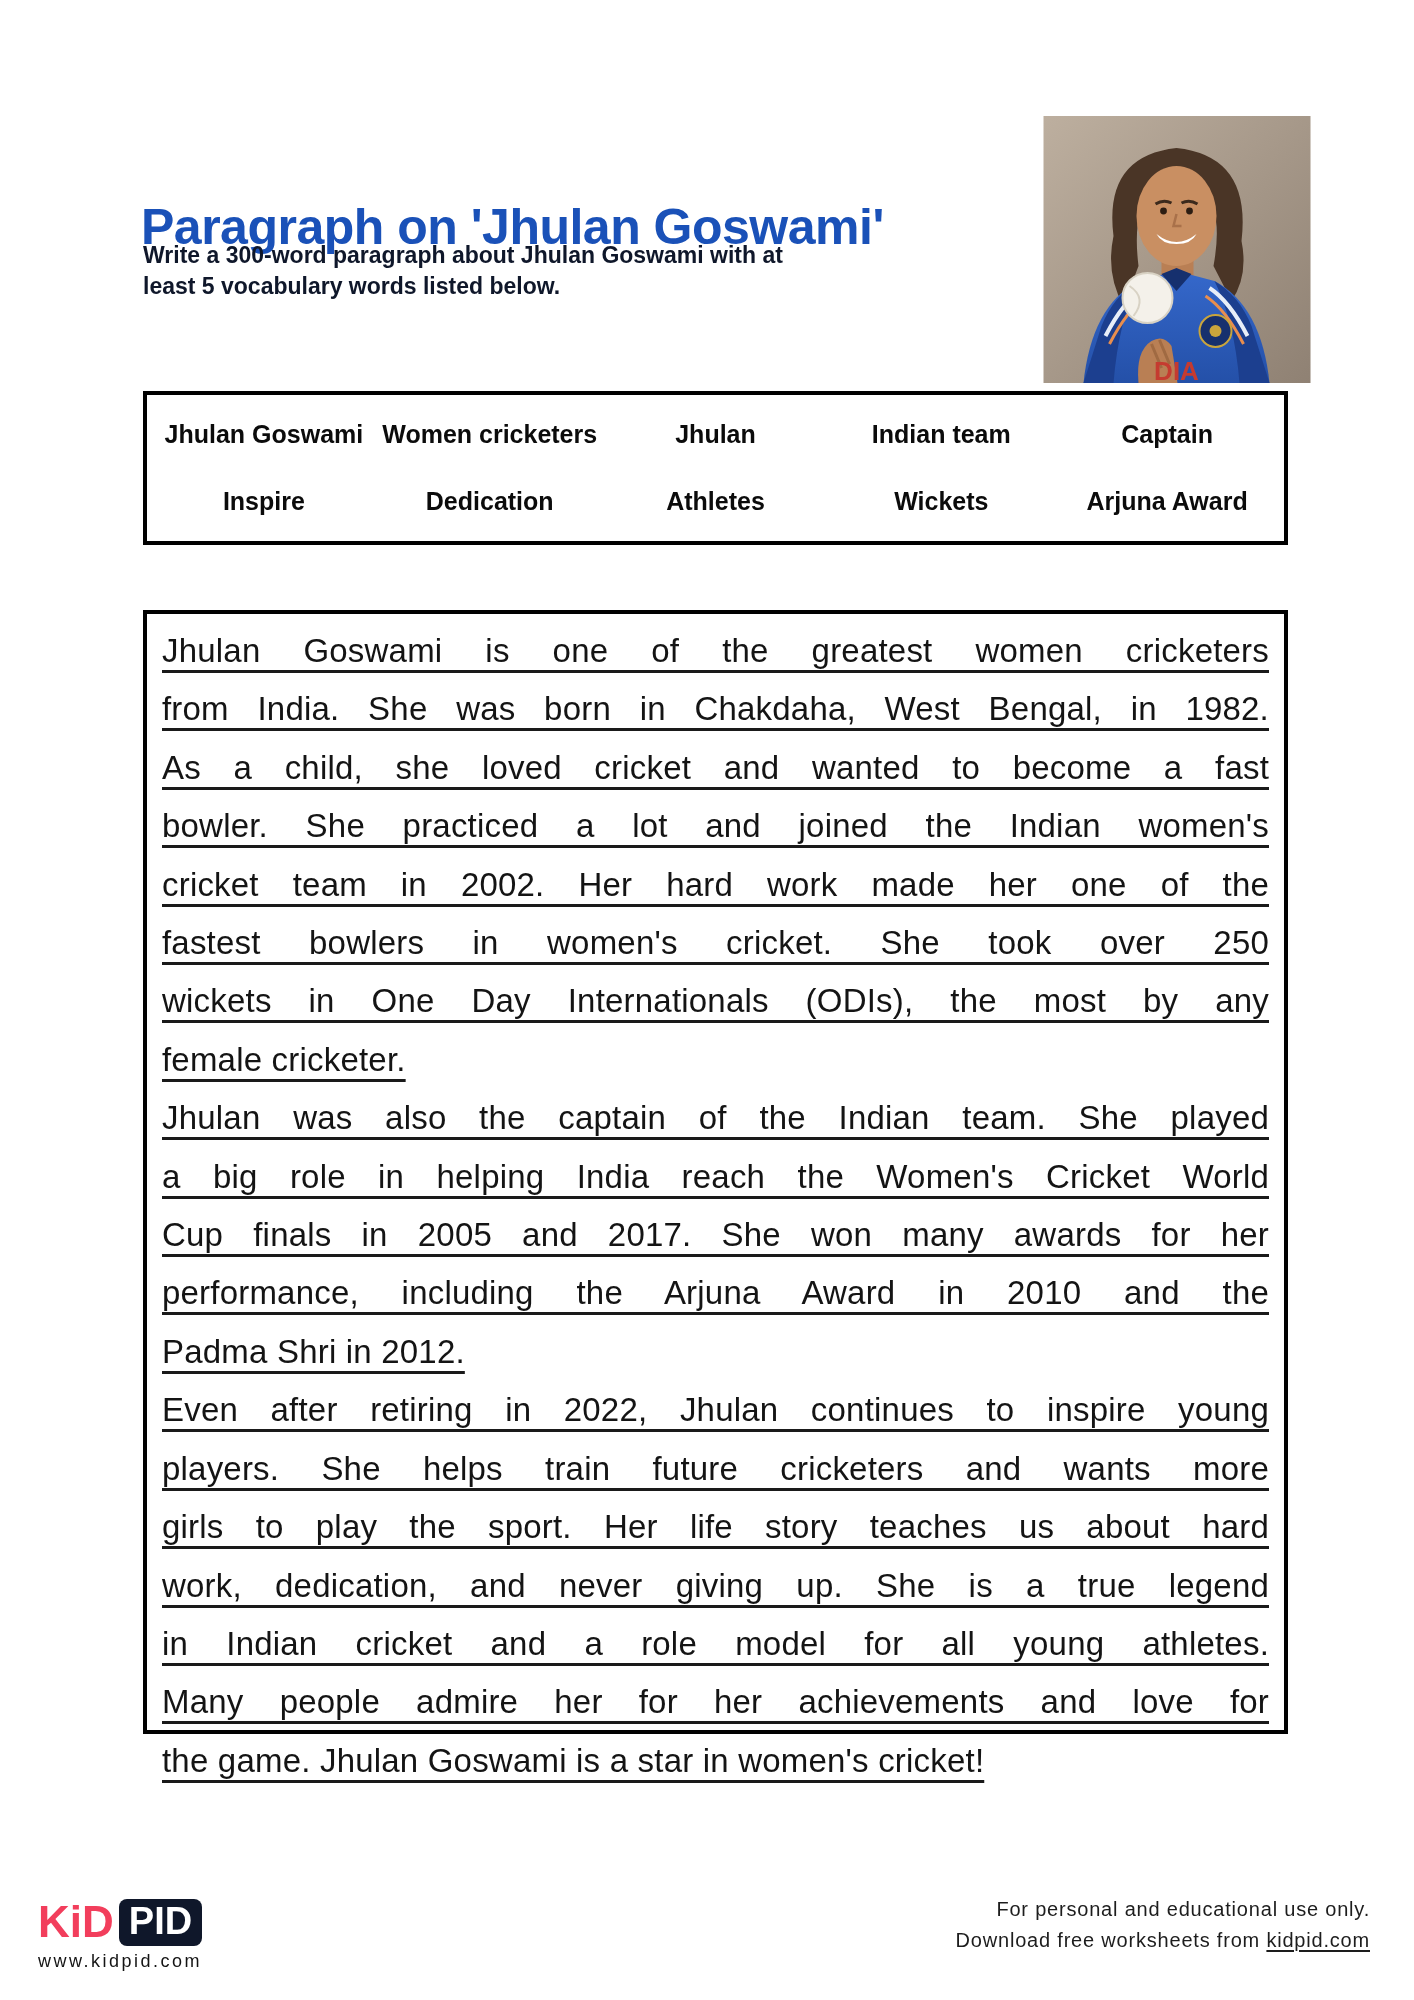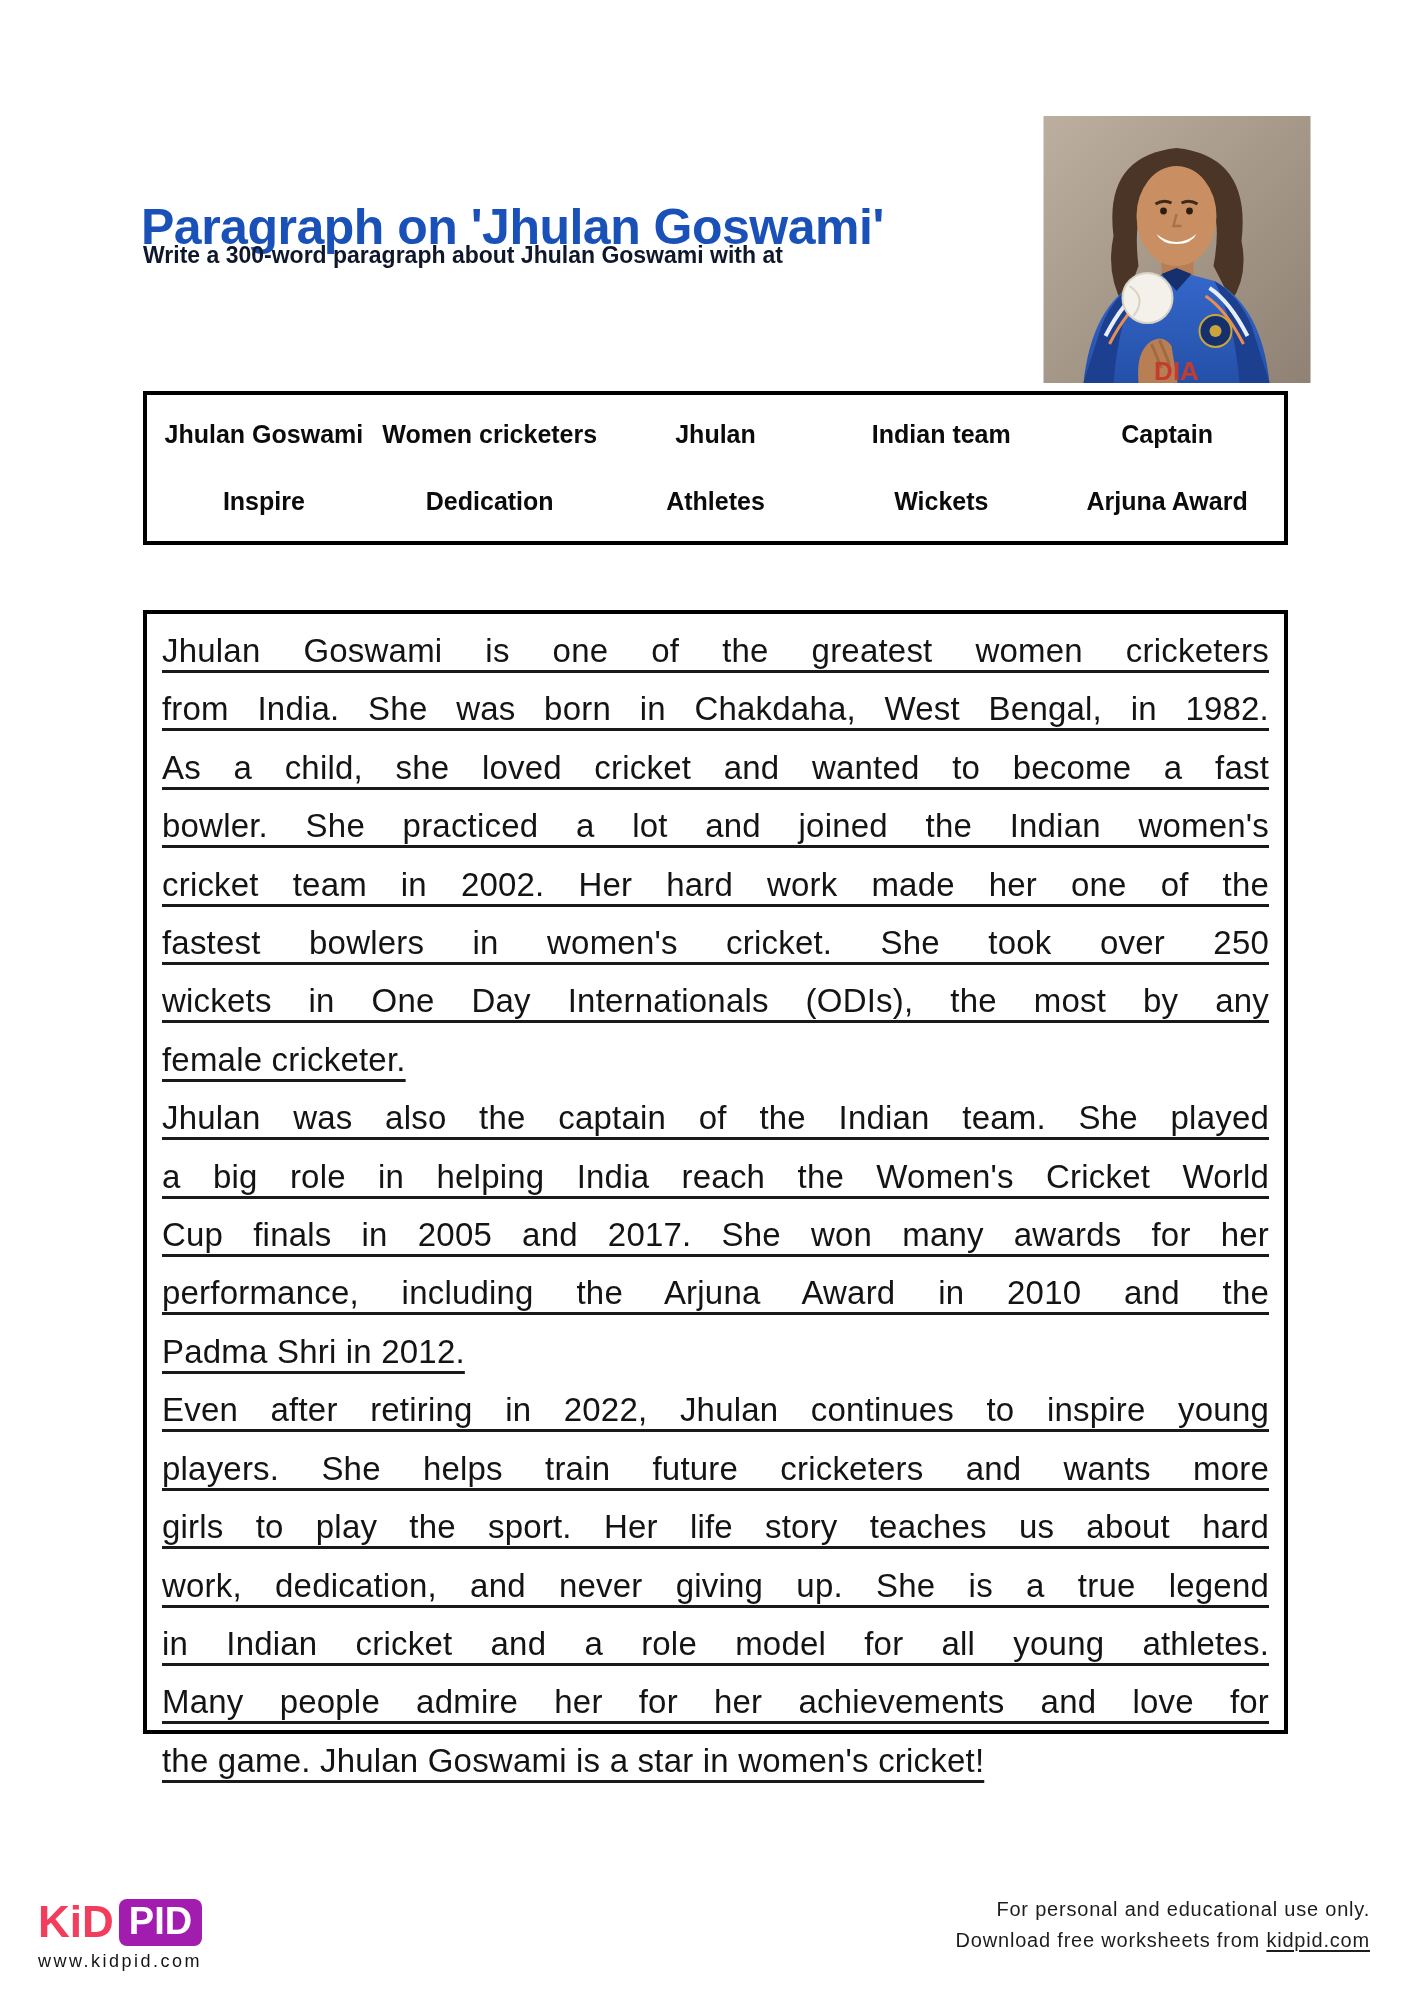--- a/index.html
+++ b/index.html
@@ -52,21 +52,21 @@
   
   .logo{
     position:absolute;left:38px;top:1899px;height:46px;
     display:flex;align-items:center;
   }
   .logo .kid{
     font-size:44px;font-weight:800;color:#F23E5C;letter-spacing:0px;
   }
   .logo .pid{
     margin-left:5px;font-size:38px;font-weight:800;color:#ffffff;
-    background:#a21caf;border-radius:8px;padding:1px 10px 3px 10px;
+    background:#0f172a;border-radius:8px;padding:1px 10px 3px 10px;
   }
   .website{
     position:absolute;left:38px;top:1951px;
     font-size:18px;font-weight:500;letter-spacing:2.5px;color:#141414;
   }
   .footer-note{
     position:absolute;right:44px;top:1894px;text-align:right;
     font-size:20px;font-weight:300;letter-spacing:0.8px;color:#1d1d1d;
     line-height:31px;
   }
@@ -74,20 +74,21 @@
     color:#1d1d1d;text-decoration:underline;text-underline-offset:3px;
   }
 </style>
 </head>
 <body>
 
 <h1 class="title">Paragraph on 'Jhulan Goswami'</h1>
 
 <div class="subtitle">
   <div>Write a 300-word paragraph about Jhulan Goswami with at</div>
+  <div>least 5 vocabulary words listed below.</div>
 </div>
 
 <div class="photo">
   <svg viewBox="0 0 267 267" xmlns="http://www.w3.org/2000/svg">
     <defs>
       <linearGradient id="bgGrad" x1="0" y1="0" x2="1" y2="1">
         <stop offset="0" stop-color="#bdaf9f"></stop>
         <stop offset="1" stop-color="#8f8173"></stop>
       </linearGradient>
       <linearGradient id="jerseyGrad" x1="0" y1="0" x2="0" y2="1">

